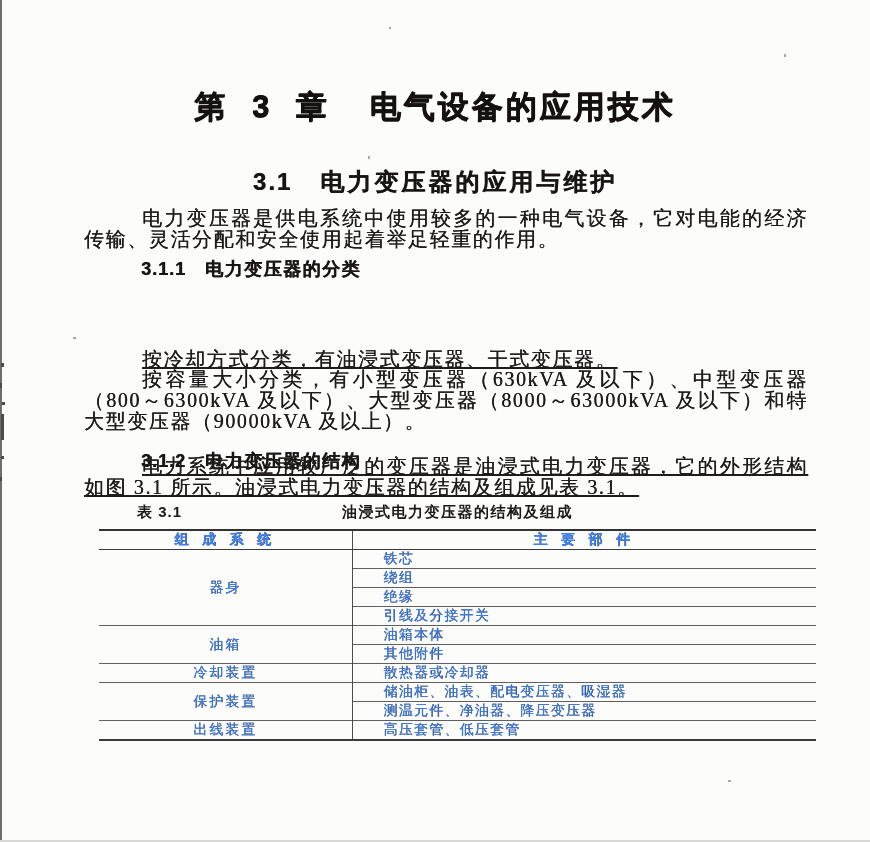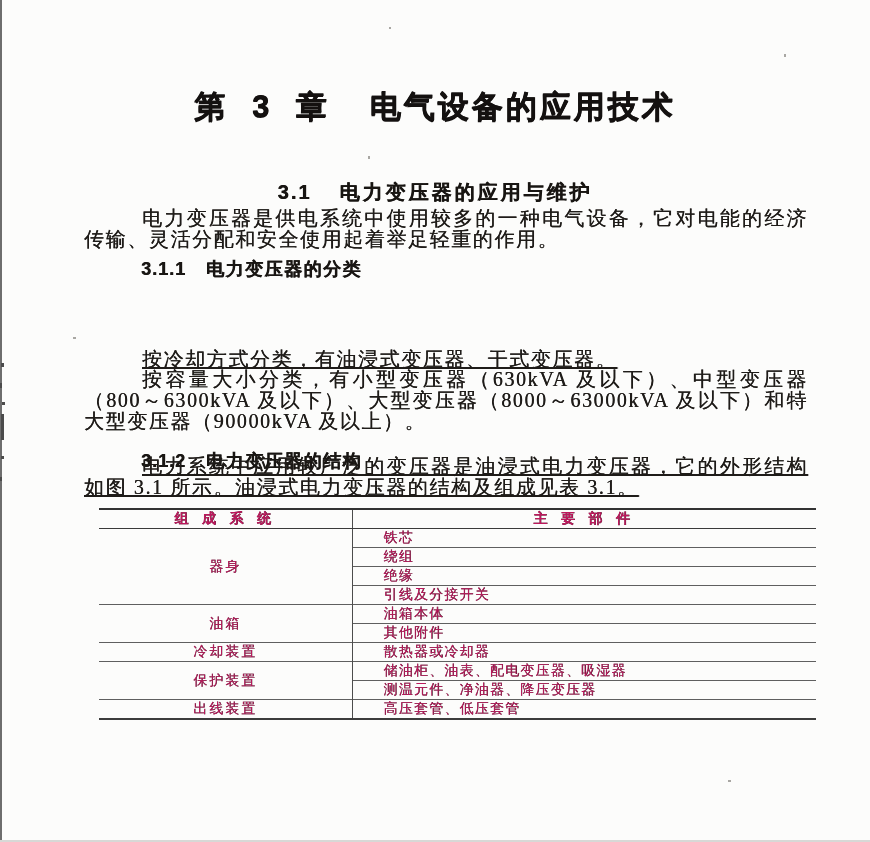--- a/index.html
+++ b/index.html
@@ -36,39 +36,39 @@
     text-align: center;
     font-family: "Liberation Sans", "DejaVu Sans", sans-serif;
     font-weight: bold; font-size: 31px; color: #141110;
     text-shadow: 0.6px 0 0 #141110, 0 0.6px 0 #141110;
     white-space: nowrap;
   }
   .chapter-title .num { letter-spacing: 9px; margin-right: 34px; }
   .chapter-title .txt { letter-spacing: 3px; font-family: Liberation Mono, monospace; }
 
   .section-title {
-    position: absolute; top: 179px; left: 0; width: 100%;
+    position: absolute; top: 166px; left: 0; width: 100%;
     text-align: center;
     font-family: "Liberation Sans", "DejaVu Sans", sans-serif;
-    font-weight: bold; font-size: 20px; color: #181512;
+    font-weight: bold; font-size: 24px; color: #181512;
     text-shadow: 0.5px 0 0 #181512;
     white-space: nowrap;
   }
   .section-title .num { letter-spacing: 2px; margin-right: 28px; }
   .section-title .txt { letter-spacing: 3px; }
 
   .sub-heading {
     position: absolute; left: 141px;
     font-family: "Liberation Sans", "DejaVu Sans", sans-serif;
     font-weight: bold; font-size: 18px; color: #191613;
     text-shadow: 0.4px 0 0 #191613;
     white-space: nowrap;
   }
-  .sub-heading .num { letter-spacing: 1px; margin-right: 20px; text-align: right; }
-  .sub-heading .txt { letter-spacing: 1.5px; }
+  .sub-heading .num { letter-spacing: 1px; margin-right: 11px; text-align: right; }
+  .sub-heading .txt { letter-spacing: 1.5px; margin-left: 8px; }
   .h311 { top: 257px; }
   .h312 { top: 449px; }
 
   
   .para {
     position: absolute; left: 84px; width: 724px;
     font-size: 20px; line-height: 20.8px;
     letter-spacing: 1.6px;
     text-align: justify;
     text-indent: 58px;
@@ -89,21 +89,21 @@
     font-family: "Liberation Sans", "DejaVu Sans", sans-serif;
     font-weight: bold; font-size: 15px; color: #1b1815;
   }
   .table-caption .cap-label { position: absolute; left: 38px; top: 0; letter-spacing: 1px; }
   .table-caption .cap-title { position: absolute; left: 0; top: 0; width: 100%; text-align: center; letter-spacing: 1.5px; }
 
   table.t {
     margin-top: 5px;
     border-collapse: collapse;
     width: 717px; table-layout: fixed;
-    font-size: 14px; color: #be185d;
+    font-size: 14px; color: #3b82f6;
     border-top: 2.5px solid #323232;
     border-bottom: 2px solid #3c3c3c;
     text-shadow: 0.3px 0 0 #262320;
   }
   table.t thead th {
     height: 17px;
     font-weight: bold;
     border-bottom: 1.5px solid #3a3a3a;
     letter-spacing: 5px;
     font-size: 14px;
@@ -148,20 +148,24 @@
   </div>
   <p class="para p-cool">按冷却方式分类，有油浸式变压器、干式变压器。</p>
   <p class="para p-cap">按容量大小分类，有小型变压器（630kVA 及以下）、中型变压器（800～6300kVA 及以下）、大型变压器（8000～63000kVA 及以下）和特大型变压器（90000kVA 及以上）。</p>
 
   <div class="sub-heading h312">
     <span class="num">3.1.2</span><span class="txt">电力变压器的结构</span>
   </div>
   <p class="para p-sys">电力系统中应用较广泛的变压器是油浸式电力变压器，它的外形结构如图 3.1 所示。油浸式电力变压器的结构及组成见表 3.1。</p>
 
   <div class="table-block">
+    <div class="table-caption">
+      <span class="cap-label">表 3.1</span>
+      <span class="cap-title">油浸式电力变压器的结构及组成</span>
+    </div>
     <table class="t">
       <thead>
         <tr>
           <th class="c1">组 成 系 统</th>
           <th class="c2">主 要 部 件</th>
         </tr>
       </thead>
       <tbody>
         <tr>
           <td class="sys" rowspan="4">器身</td>

